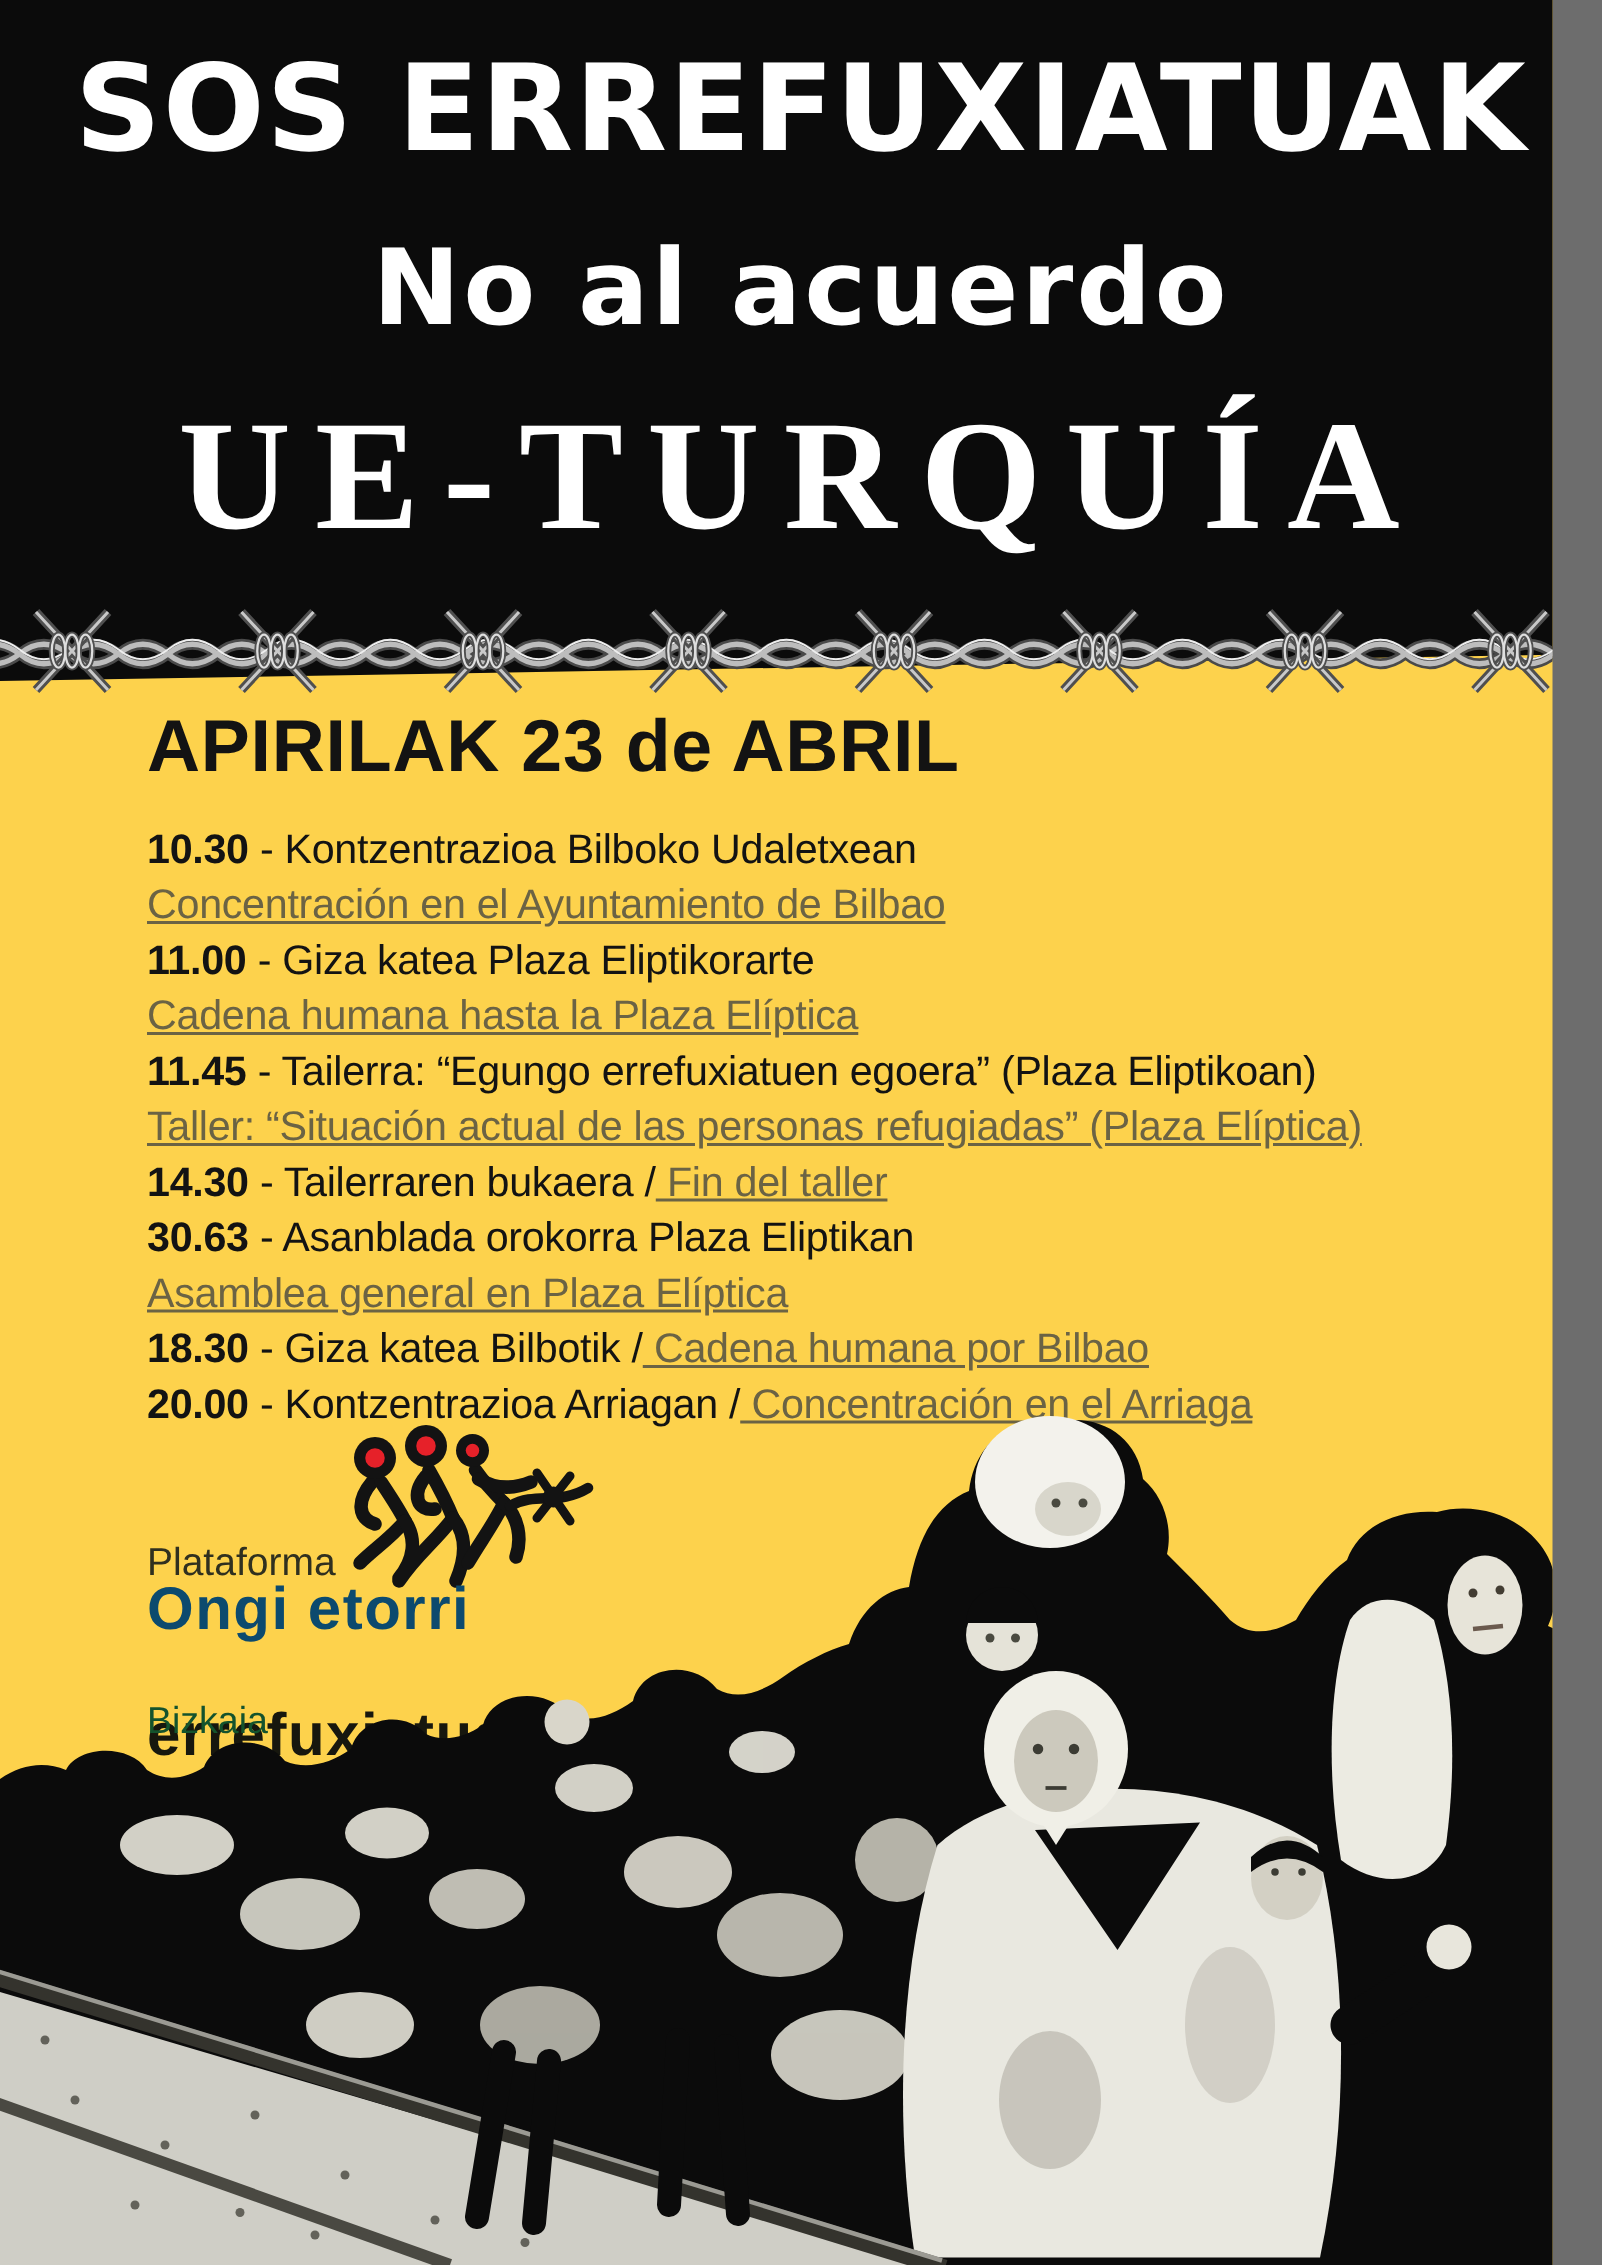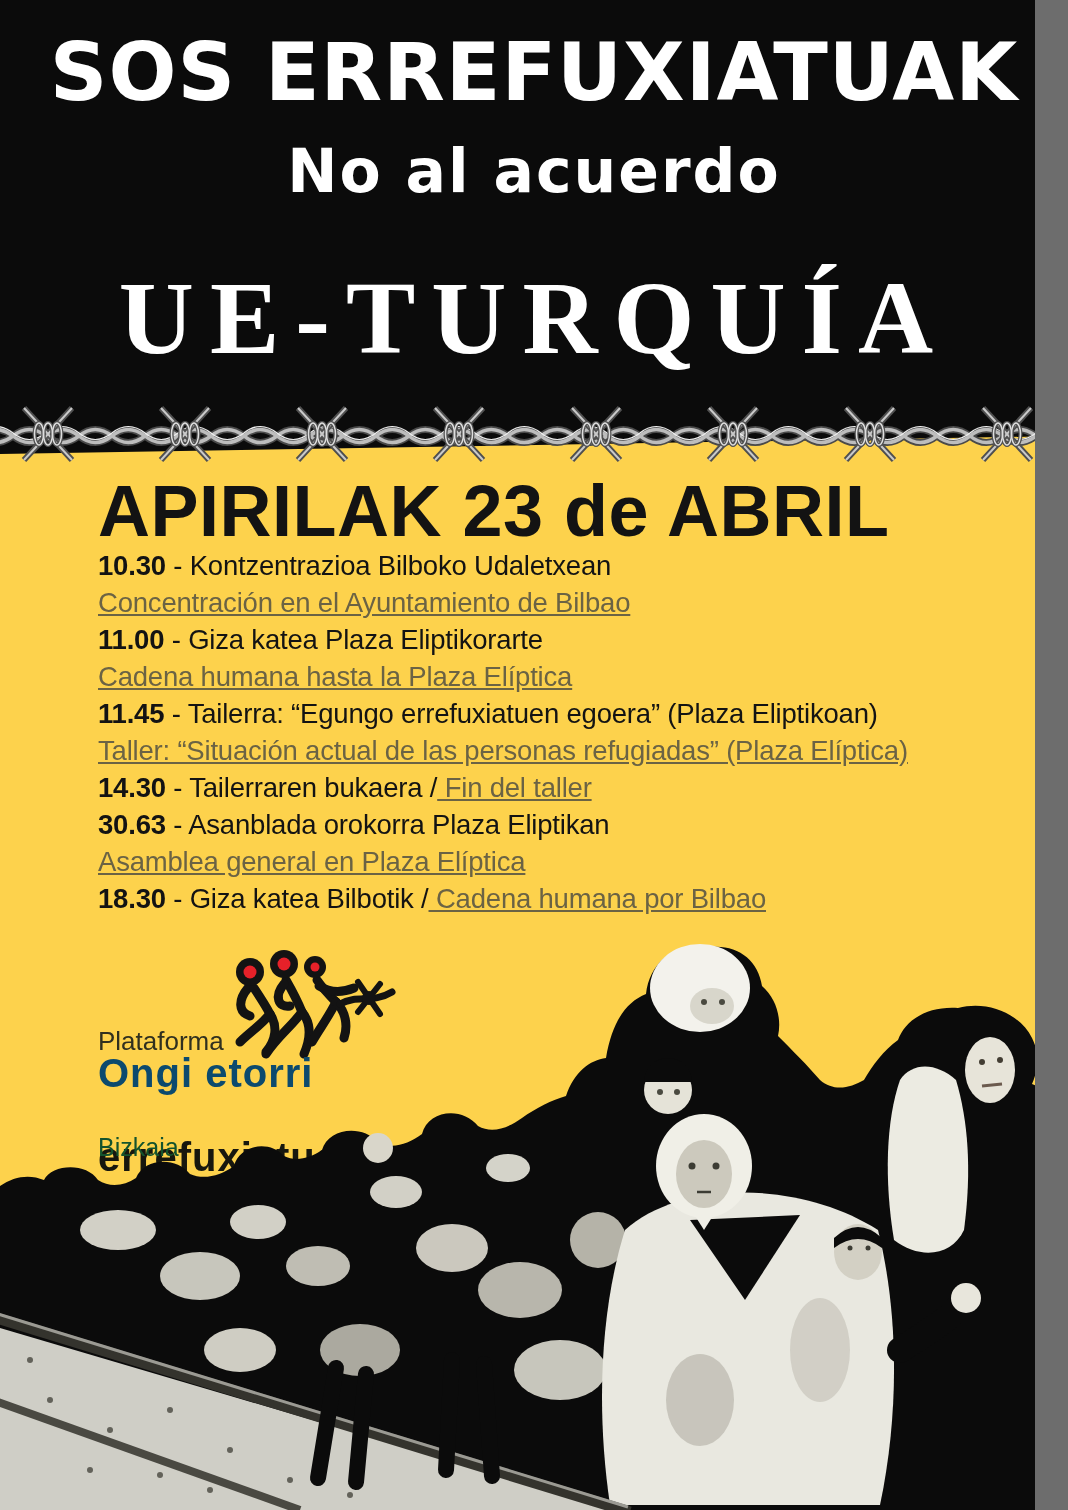--- a/index.html
+++ b/index.html
@@ -6,27 +6,27 @@
   .poster{position:relative;width:1035px;height:1510px;background:var(--yellow,#fdd24c);
           overflow:hidden;font-family:"Liberation Sans",sans-serif;}
 
   
   .header{position:absolute;top:0;left:0;width:1068px;height:454px;
           background:var(--black,#0b0b0b);
           clip-path:polygon(0 0,100% 0,100% 436px,0 454px);}
   .h-line{position:absolute;left:0;width:100%;text-align:center;color:var(--white,#fff);
           font-family:"DejaVu Sans",sans-serif;font-weight:bold;white-space:nowrap;}
   .h1{top:26px;font-size:80px;letter-spacing:1px;}
-  .h2{top:136px;font-size:60px;letter-spacing:2px;}
+  .h2{top:151px;font-size:70px;letter-spacing:2px;}
   .h3{top:258px;font-size:104px;letter-spacing:16px;font-family:Liberation Serif, serif;}
 
   .wire{position:absolute;top:400px;left:0;}
 
   
-  .sched-title{position:absolute;left:98px;top:470px;font-size:72px;font-weight:bold;
+  .sched-title{position:absolute;left:98px;top:470px;font-size:49px;font-weight:bold;
                color:var(--ink,#131313);letter-spacing:.5px;}
   .sched{position:absolute;left:98px;top:547px;width:960px;}
   .row{font-size:27.5px;line-height:37px;color:var(--ink,#131313);
        white-space:nowrap;letter-spacing:-0.2px;}
   .t{font-weight:bold;}
   .es,.es-in{color:var(--olive,#6b6344);text-decoration:underline;}
 
   
   .org-pre{position:absolute;left:98px;top:1026px;font-size:26px;color:#30301f;}
   .org-n1{position:absolute;left:98px;top:1051px;font-size:40px;font-weight:bold;
@@ -92,20 +92,21 @@
     <div class="row"><span class="t">11.45</span><span> - </span><span>Tailerra:  “Egungo errefuxiatuen egoera” (Plaza Eliptikoan)</span></div>
     <div class="row es">Taller:  “Situación actual de las personas refugiadas” (Plaza Elíptica)</div>
 
     <div class="row"><span class="t">14.30</span><span> - </span><span> Tailerraren bukaera /</span><span class="es-in"> Fin del taller</span></div>
 
     <div class="row"><span class="t">30.63</span><span> - </span><span>Asanblada orokorra Plaza Eliptikan</span></div>
     <div class="row es">Asamblea general en Plaza Elíptica</div>
 
     <div class="row"><span class="t">18.30</span><span> - </span><span>Giza katea Bilbotik /</span><span class="es-in"> Cadena humana por Bilbao</span></div>
 
+    <div class="row"><span class="t">20.00</span><span> - </span><span>Kontzentrazioa Arriagan /</span><span class="es-in"> Concentración en el Arriaga</span></div>
   </div>
 
   <svg class="logo" width="178" height="126" viewBox="0 0 178 126" aria-hidden="true">
     <g stroke="#131313" stroke-width="9" stroke-linecap="round" fill="none">
 
       <path d="M28,46 C18,58 18,70 30,74"></path>
       <path d="M34,46 C42,58 46,64 50,72"></path>
       <path d="M50,72 C40,84 30,90 20,100"></path>
       <path d="M50,72 C58,84 56,98 46,110"></path>
 

